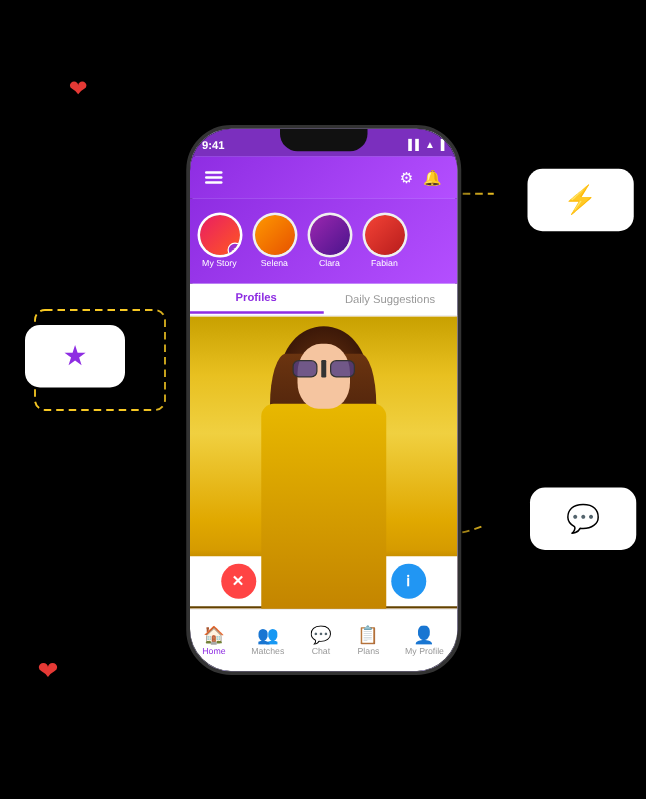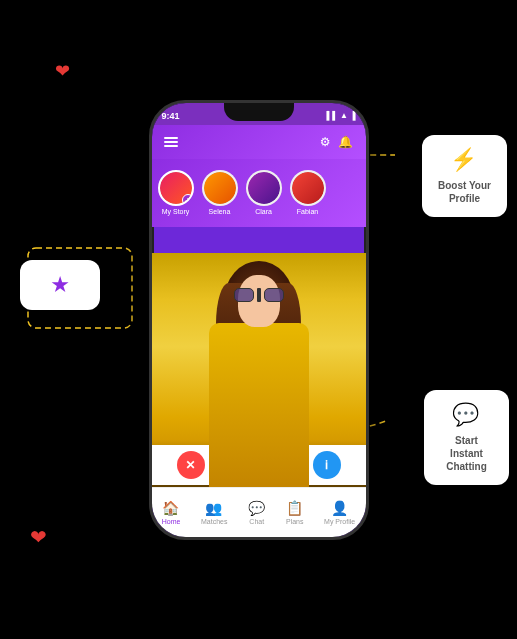--- a/index.html
+++ b/index.html
@@ -13,21 +13,21 @@
     }
 
     
     .phone {
       position: absolute;
       left: 50%;
       top: 50%;
       transform: translate(-50%, -50%);
       width: 220px;
       height: 440px;
-      background: #6d28d9;
+      background: #c4b5fd;
       border-radius: 36px;
       border: 3px solid #333;
       box-shadow: 0 0 40px rgba(0,0,0,0.8), inset 0 0 0 2px #222;
       overflow: hidden;
       z-index: 10;
     }
 
     .phone-inner {
       width: 100%;
       height: 100%;
@@ -380,26 +380,24 @@
 <div class="heart heart-1">❤</div>
 <div class="heart heart-2">❤</div>
 <div class="heart heart-3">❤</div>
 
 <div class="float-card card-sent-compliment">
   <span class="card-icon">★</span>
 </div>
 
 <div class="float-card card-boost-profile">
   <span class="card-icon">⚡</span>
-  <span class="card-label">Boost Your Profile</span>
 </div>
 
 <div class="float-card card-start-chatting">
   <span class="card-icon">💬</span>
-  <span class="card-label">Start Instant Chatting</span>
 </div>
 
 <div class="phone">
   <div class="phone-inner">
     <div class="notch"></div>
 
     <div class="status-bar">
       <span class="status-time">9:41</span>
       <div class="status-icons">
         <span>▌▌</span>
@@ -441,20 +439,24 @@
         <span class="story-name">Clara</span>
       </div>
       <div class="story-item">
         <div class="story-avatar">
           <div class="avatar-bg" style="background: linear-gradient(135deg,#f44336,#b71c1c); border-radius:50%;"></div>
         </div>
         <span class="story-name">Fabian</span>
       </div>
     </div>
 
+    <div class="tabs">
+      <div class="tab active">Profiles</div>
+      <div class="tab">Daily Suggestions</div>
+    </div>
 
     <div class="profile-card">
       <div class="profile-photo">
 
         <div style="position:absolute;top:0;left:0;right:0;bottom:0;background:linear-gradient(180deg,#c8a000 0%,#e8c020 20%,#f0d040 40%,#e0a800 70%,#c08000 100%);"></div>
 
         <div style="position:absolute;top:8px;left:50%;transform:translateX(-50%);width:70px;height:80px;background:radial-gradient(ellipse,#6B3410 0%,#3C1808 70%);border-radius:50% 50% 30% 30%;"></div>
         <div style="position:absolute;top:30px;left:30%;width:28px;height:90px;background:linear-gradient(180deg,#6B3410,#3C1808);border-radius:50% 0 60% 50%;"></div>
         <div style="position:absolute;top:30px;right:30%;width:28px;height:90px;background:linear-gradient(180deg,#6B3410,#3C1808);border-radius:0 50% 50% 60%;"></div>
 

